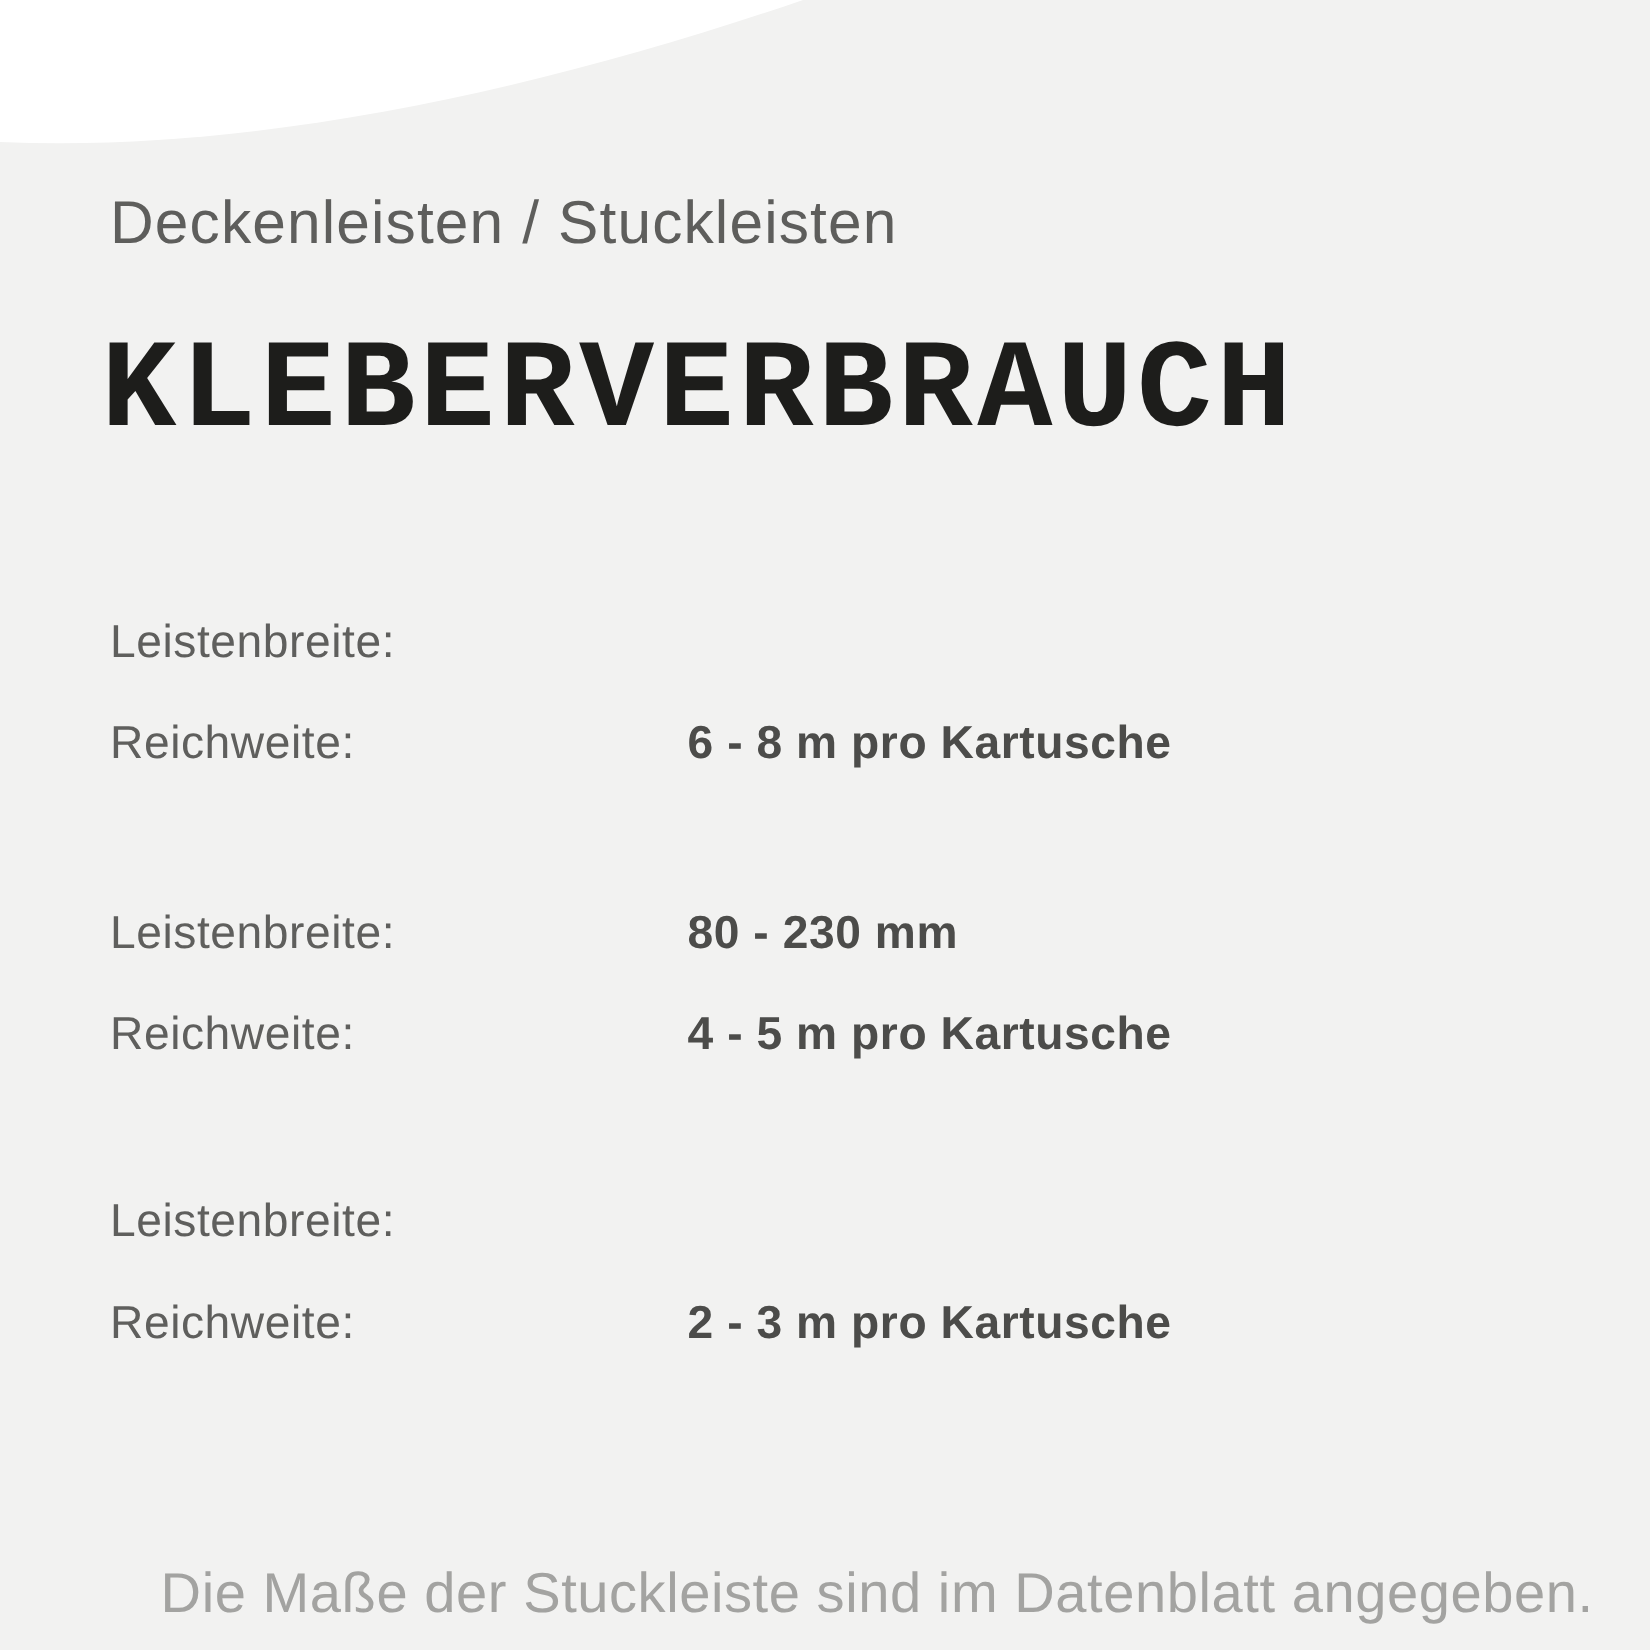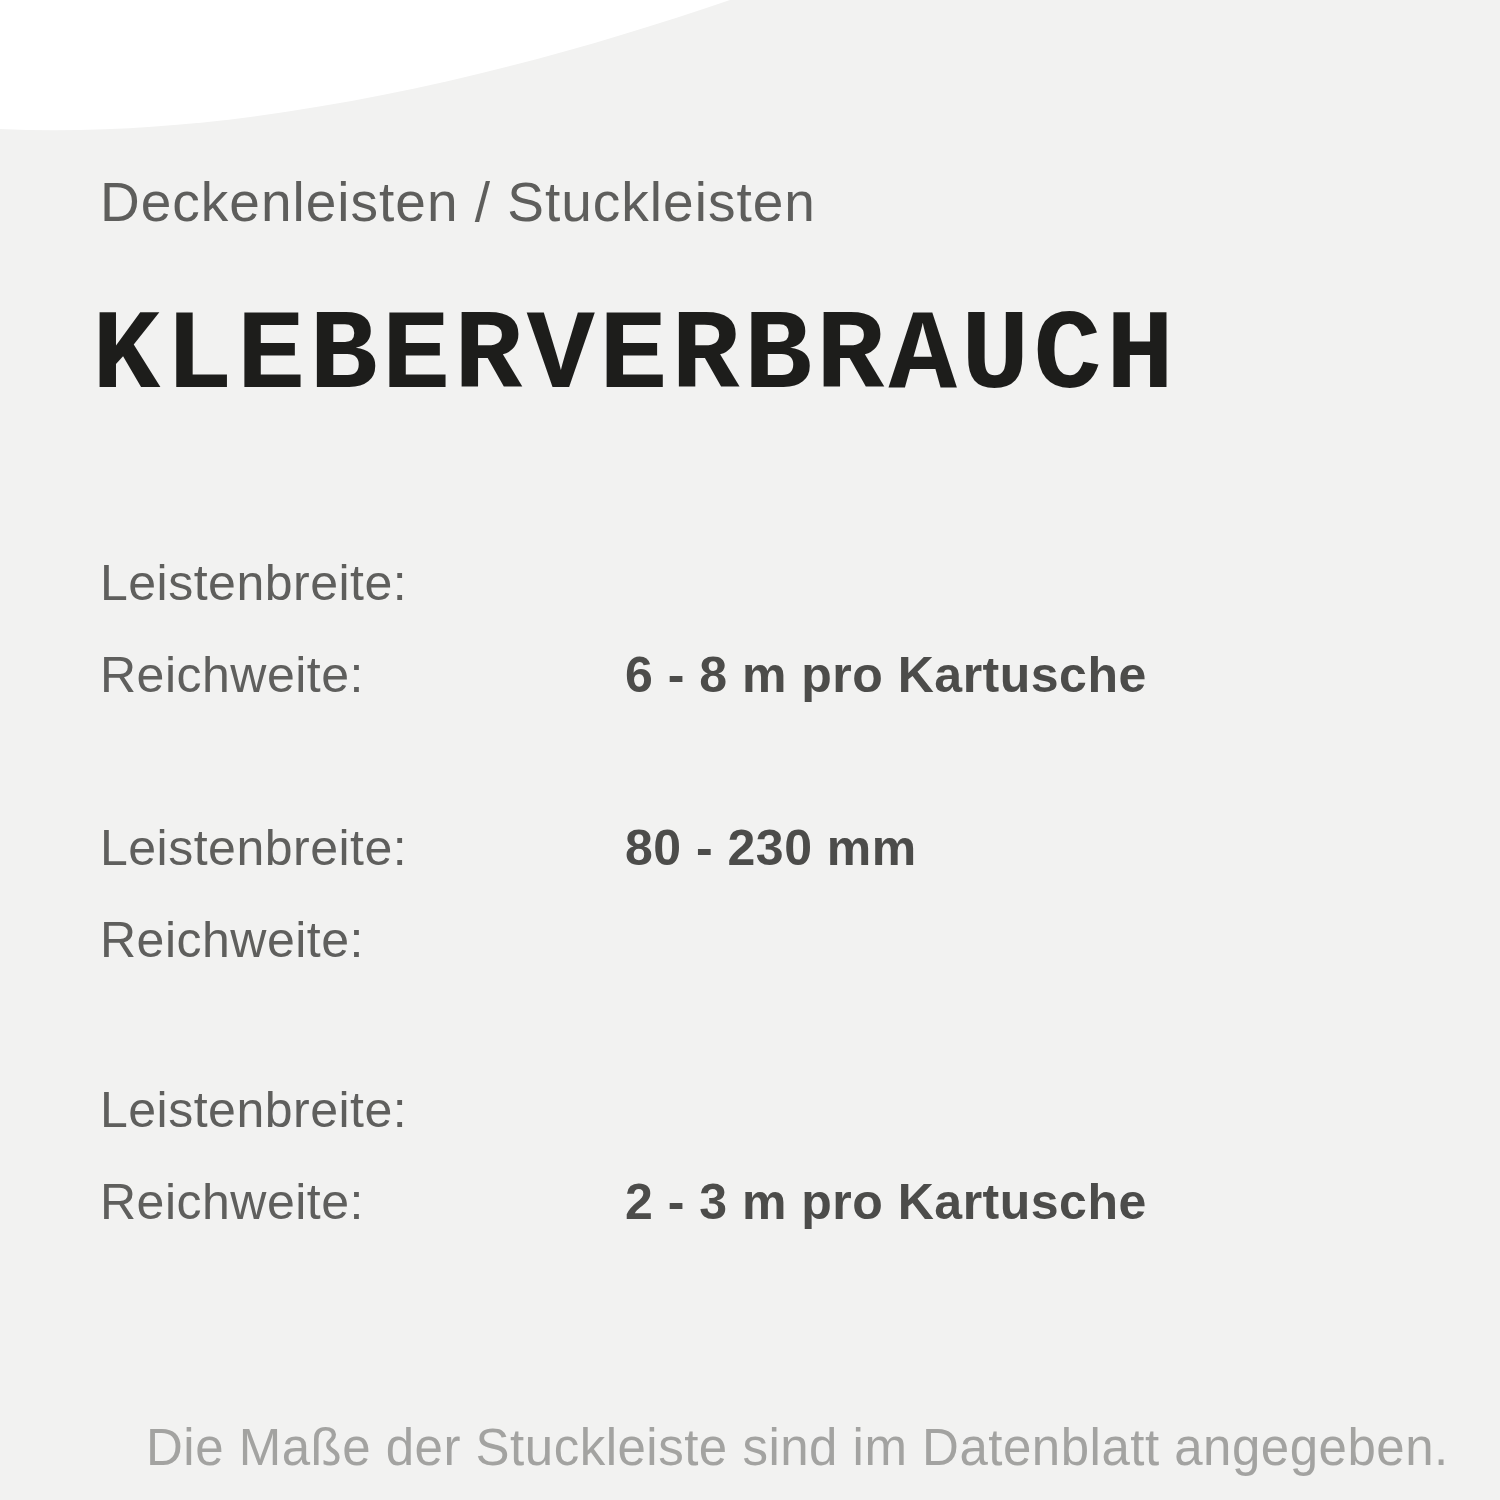--- a/index.html
+++ b/index.html
@@ -50,21 +50,21 @@
     left: 100px;
     width: 1300px;
   }
   .spec-block.b1 { top: 537px; }
   .spec-block.b2 { top: 802px; }
   .spec-block.b3 { top: 1064px; }
   .spec-row {
     display: flex;
     align-items: flex-end;
     line-height: 92px;
-    font-size: 50px;
+    font-size: 42px;
     white-space: nowrap;
   }
   .spec-label {
     width: 525px;
     flex: 0 0 525px;
     font-weight: 400;
     letter-spacing: 0.5px;
     color: #5f5f5d;
   }
   .spec-value {
@@ -110,20 +110,21 @@
     </div>
   </section>
 
   <section class="spec-block b2">
     <div class="spec-row">
       <span class="spec-label">Leistenbreite:</span>
       <span class="spec-value">80 - 230 mm</span>
     </div>
     <div class="spec-row">
       <span class="spec-label">Reichweite:</span>
+      <span class="spec-value">4 - 5 m pro Kartusche</span>
     </div>
   </section>
 
   <section class="spec-block b3">
     <div class="spec-row">
       <span class="spec-label">Leistenbreite:</span>
     </div>
     <div class="spec-row">
       <span class="spec-label">Reichweite:</span>
       <span class="spec-value">2 - 3 m pro Kartusche</span>

